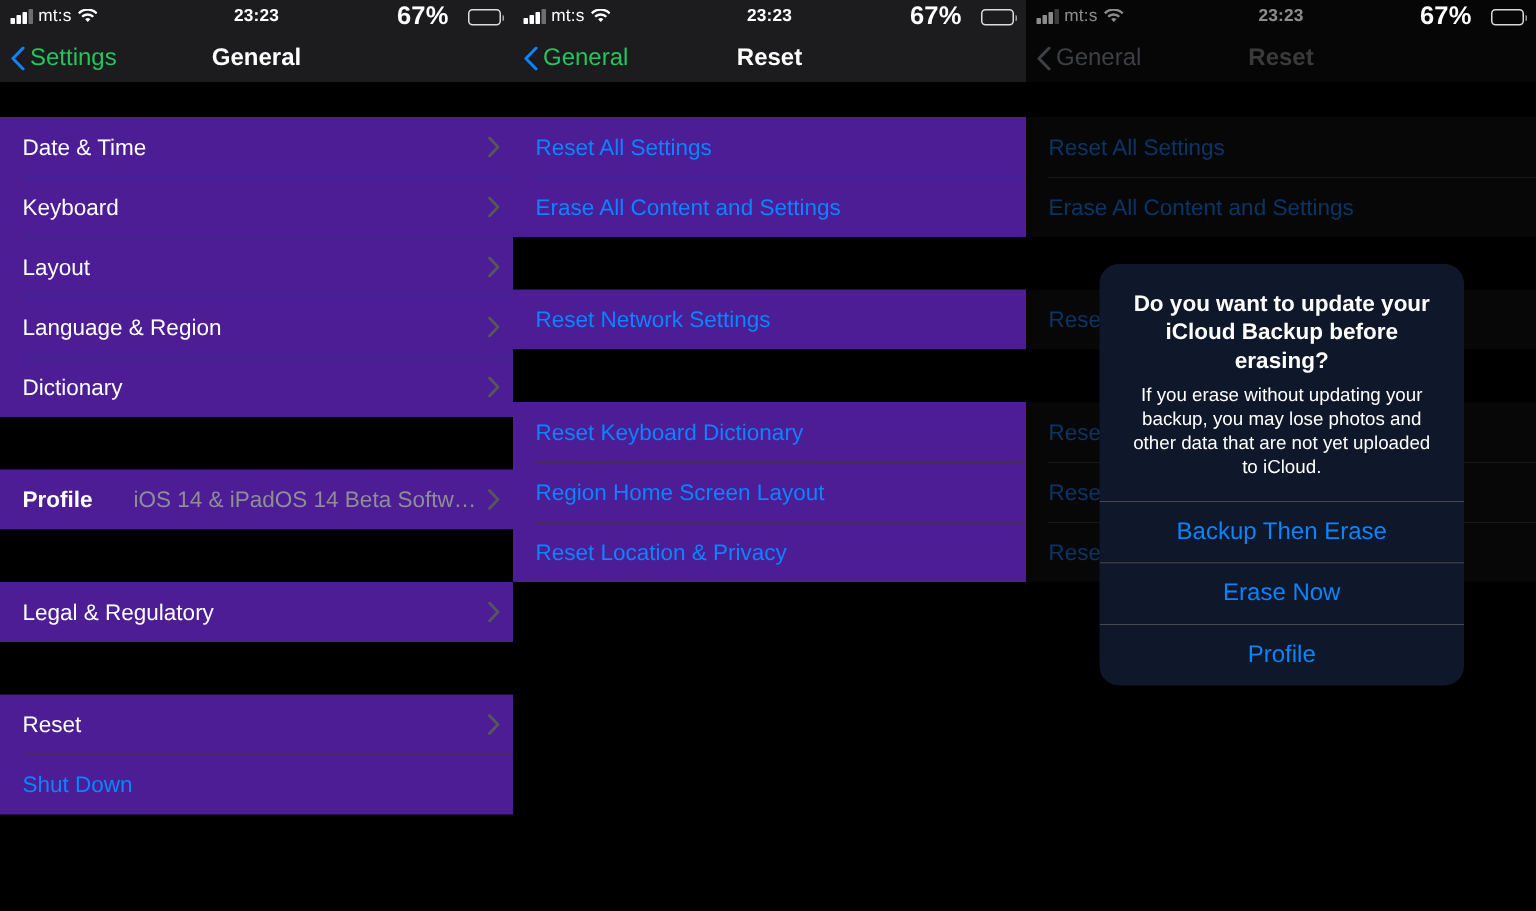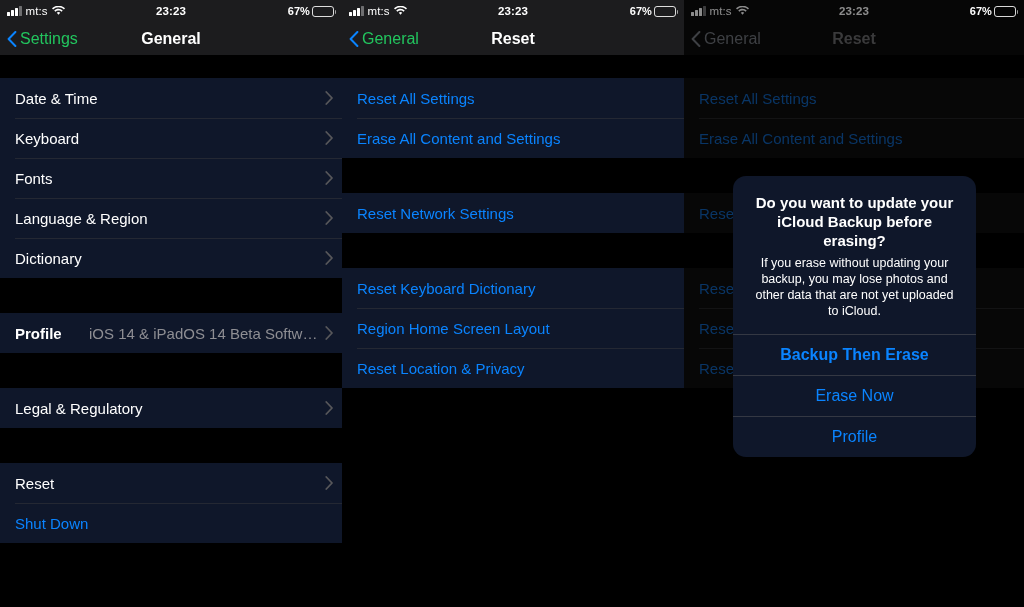--- a/index.html
+++ b/index.html
@@ -57,23 +57,23 @@
     position: absolute;
     left: 0; right: 0;
     text-align: center;
     font-weight: bold;
     font-size: 11.5px;
   }
   .status-right {
     margin-left: auto;
     display: flex;
     align-items: center;
-    gap: 2px;
+    gap: 13px;
     padding-right: 8px;
-    font-size: 11px;
+    font-size: 17px;
     font-weight: bold;
     position: relative;
     z-index: 2;
   }
   .signal-bars {
     display: flex;
     align-items: flex-end;
     gap: 1.5px;
     height: 10px;
   }
@@ -150,21 +150,21 @@
     font-weight: bold;
   }
   #panel-alert .nav-title { color: #6a6a6c; }
 
   
   .list-body {
     background: #000000;
     position: relative;
   }
   .group {
-    background: #0f172a;
+    background: #4c1d95;
   }
   #panel-alert .group { background: #0d0d0e; }
   .gap {
     height: 35px;
     background: #000000;
   }
   .gap.small { height: 23px; }
 
   .row {
     position: relative;
@@ -262,21 +262,21 @@
   }
   .alert-btn::before {
     content: "";
     position: absolute;
     left: 0; right: 0; top: 0;
     height: 1px;
     background: #5a5a5c;
     transform: scaleY(0.5);
     transform-origin: top;
   }
-  .alert-btn.bold { font-weight: bold; }
+  .alert-btn.bold { font-weight: normal; }
 </style>
 </head>
 <body>
 
 <div class="screen">
 
   <div class="panel" id="panel-general">
 
     <div class="status-bar">
       <div class="status-left">
@@ -320,21 +320,21 @@
               <path d="M1.3 1 7 7l-5.7 6" fill="none" stroke="#57575a" stroke-width="1.8" stroke-linecap="round" stroke-linejoin="round"></path>
             </svg>
         </div>
         <div class="row">
           <span class="row-label">Keyboard</span>
           <svg class="chevron-right" viewBox="0 0 9 14">
               <path d="M1.3 1 7 7l-5.7 6" fill="none" stroke="#57575a" stroke-width="1.8" stroke-linecap="round" stroke-linejoin="round"></path>
             </svg>
         </div>
         <div class="row">
-          <span class="row-label">Fonts</span>
+          <span class="row-label">Layout</span>
           <svg class="chevron-right" viewBox="0 0 9 14">
               <path d="M1.3 1 7 7l-5.7 6" fill="none" stroke="#57575a" stroke-width="1.8" stroke-linecap="round" stroke-linejoin="round"></path>
             </svg>
         </div>
         <div class="row">
           <span class="row-label">Language &amp; Region</span>
           <svg class="chevron-right" viewBox="0 0 9 14">
               <path d="M1.3 1 7 7l-5.7 6" fill="none" stroke="#57575a" stroke-width="1.8" stroke-linecap="round" stroke-linejoin="round"></path>
             </svg>
         </div>

